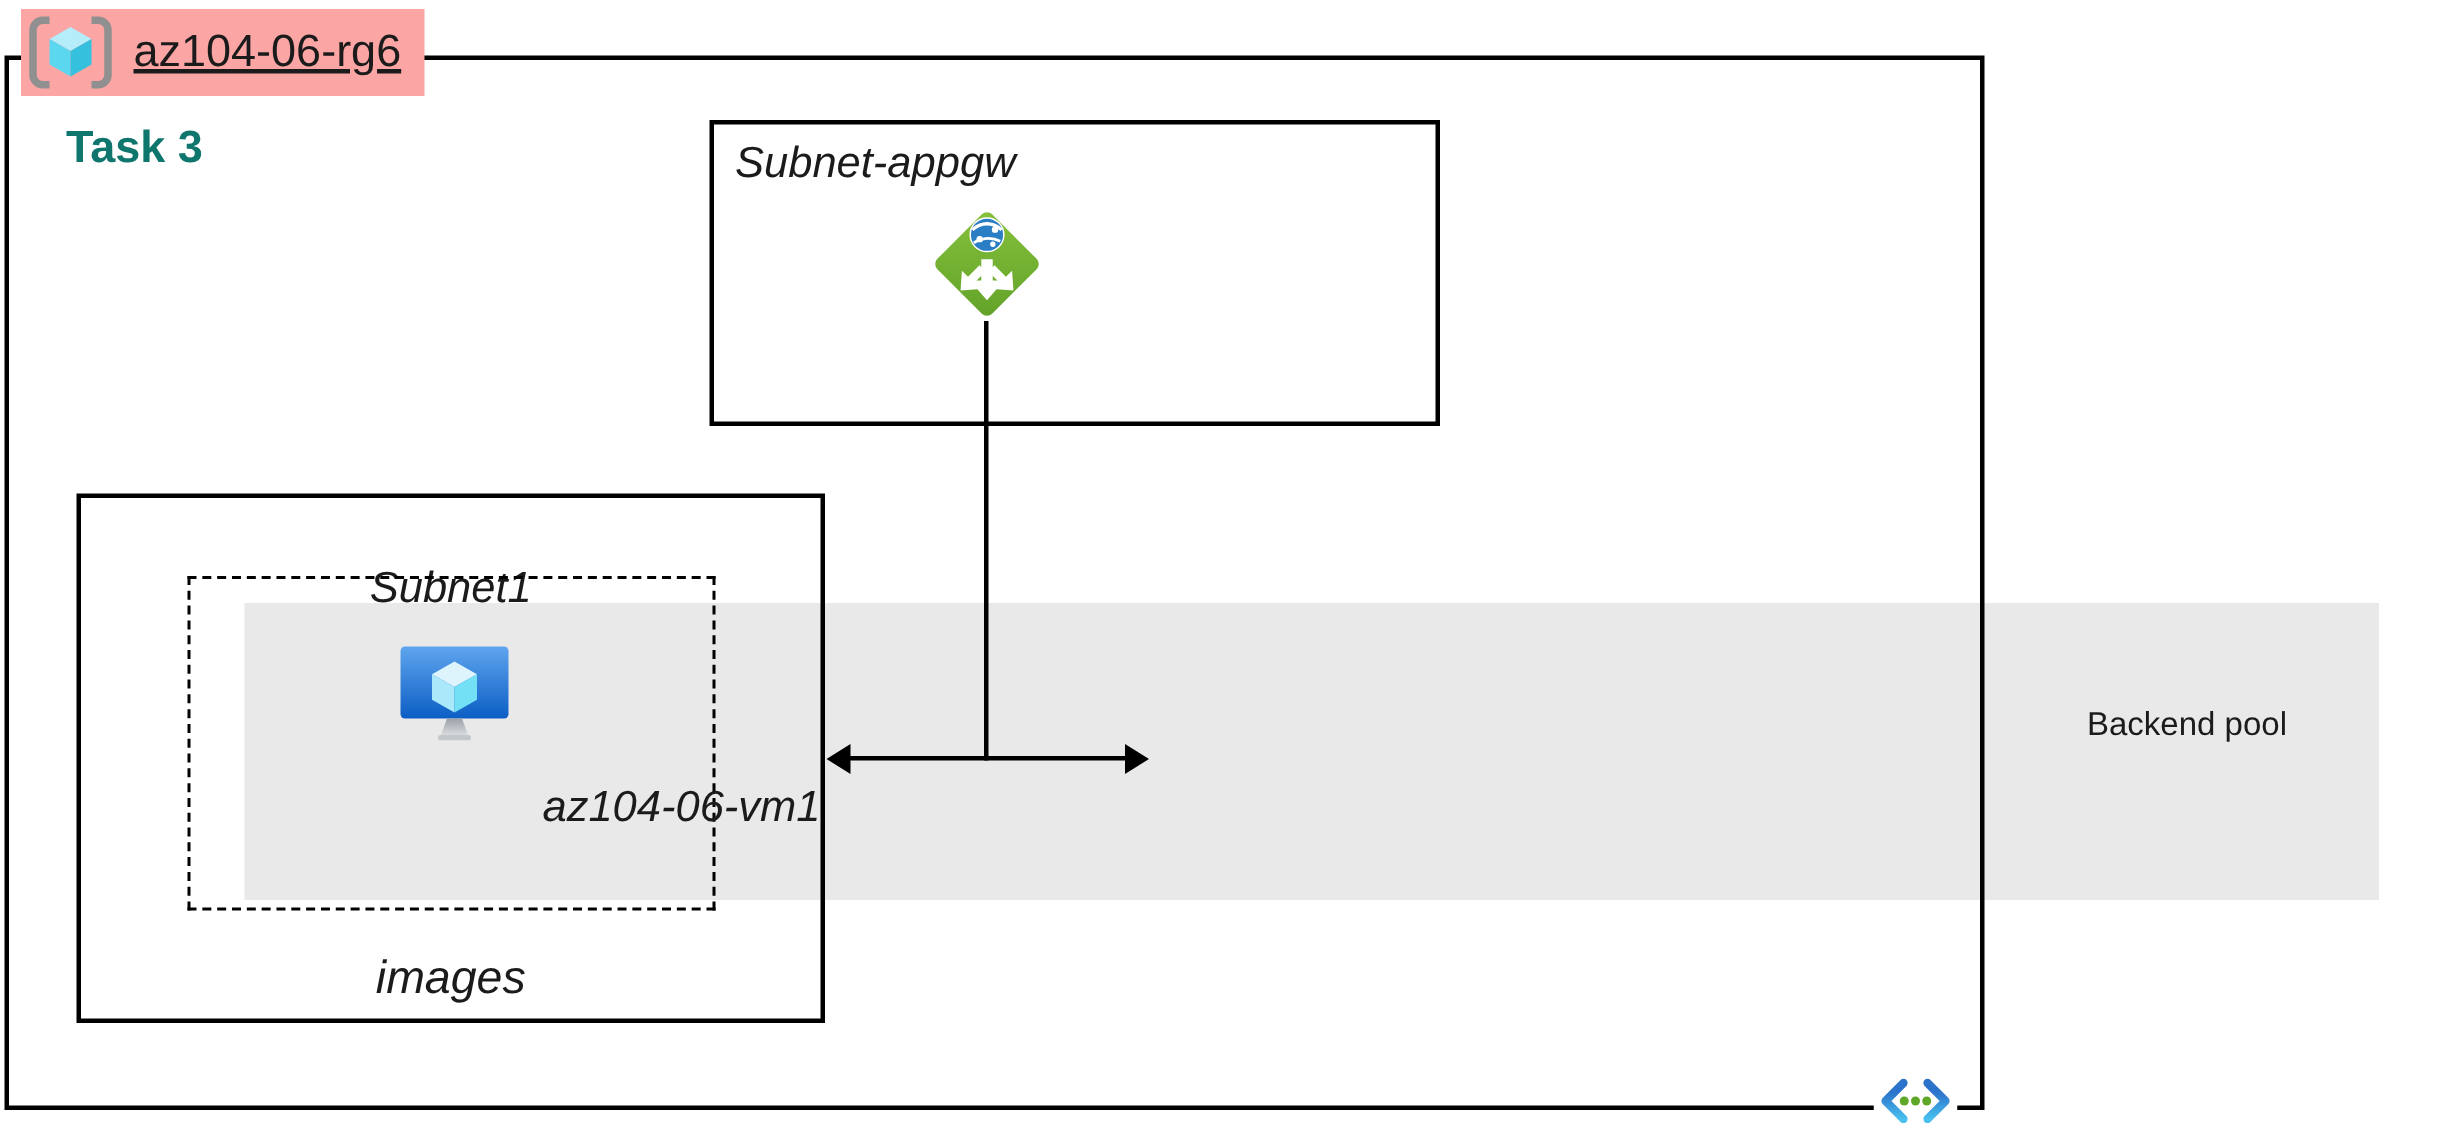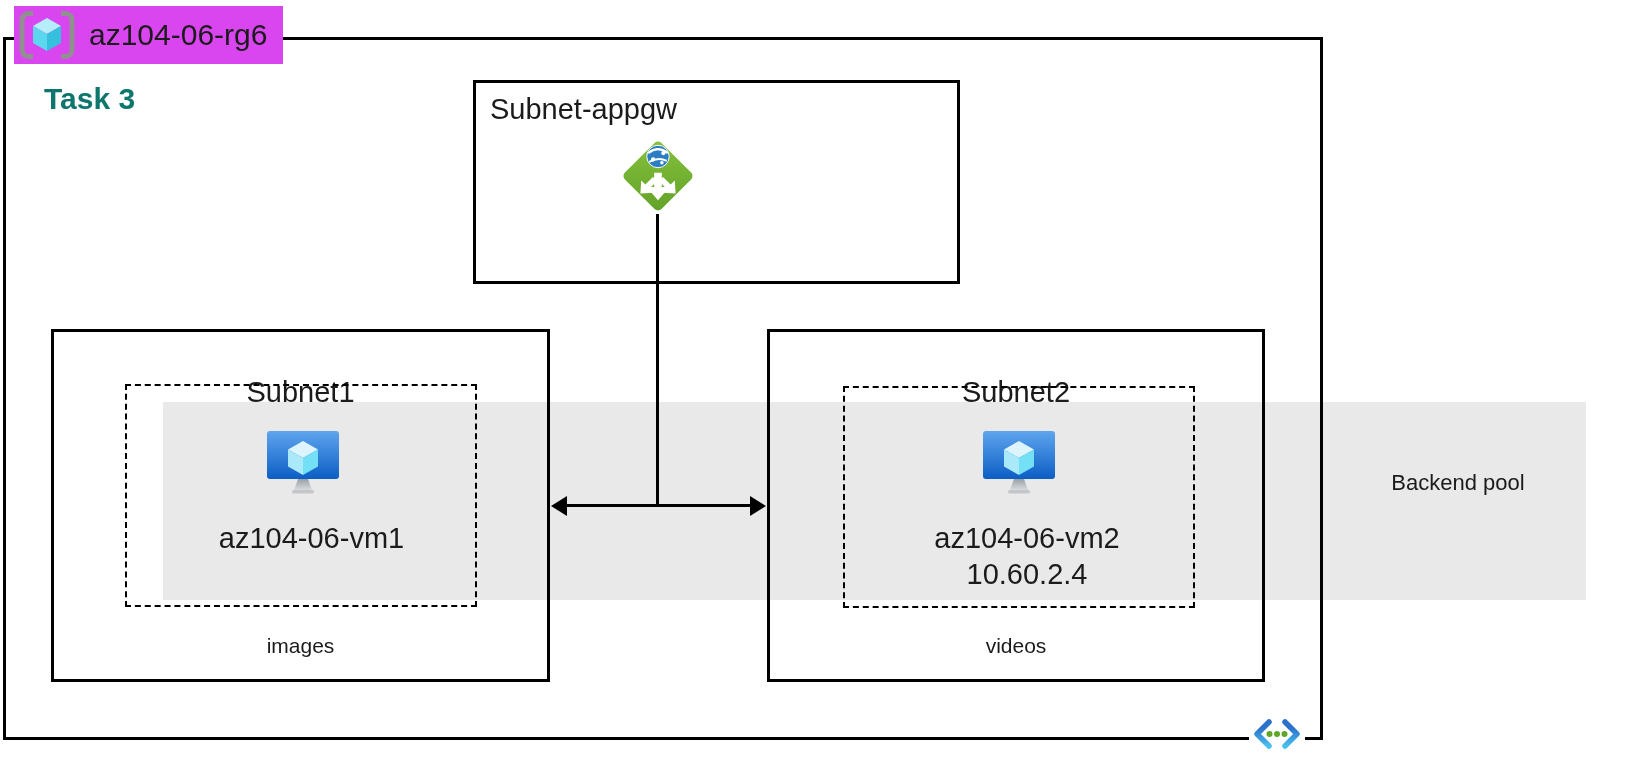--- a/index.html
+++ b/index.html
@@ -13,29 +13,29 @@
     position: absolute; left: 163px; top: 402px; width: 1423px; height: 198px;
     background: #e9e9ea; z-index: 0;
   }
   .rg-box {
     position: absolute; left: 3px; top: 37px; width: 1314px; height: 697px;
     border: 3px solid #000; z-index: 1; background: transparent;
   }
   .rg-header {
     position: absolute; left: 14px; top: 6px; height: 58px; z-index: 4;
     display: flex; align-items: center; gap: 13px;
-    background: #d946ef; padding: 0 16px 0 4px;
+    background: #fca5a5; padding: 0 16px 0 4px; text-decoration: underline;
   }
   .rg-title { font-size: 30px; white-space: nowrap; }
   .task-label {
     position: absolute; left: 44px; top: 82px; z-index: 3;
     font-size: 30px; font-weight: bold; color: #0f766e;
   }
   .box {
-    position: absolute; border: 3px solid #000; background: transparent; z-index: 2;
+    position: absolute; border: 3px solid #000; background: transparent; z-index: 2; font-style: italic;
   }
   .appgw-box { left: 473px; top: 80px; width: 481px; height: 198px; }
   .subnet1-box { left: 51px;  top: 329px; width: 493px; height: 347px; }
   .subnet2-box { left: 767px; top: 329px; width: 492px; height: 347px; }
   .box-title-left {
     position: absolute; left: 14px; top: 10px; font-size: 29px; white-space: nowrap;
   }
   .box-title-center {
     position: absolute; left: 0; right: 0; top: 9px; text-align: center;
     font-size: 29px; white-space: nowrap; margin-top: 35px;
@@ -45,26 +45,26 @@
   }
   .s1-dashed { left: 71px; top: 52px; width: 348px; height: 219px; }
   .s2-dashed { left: 73px; top: 54px; width: 348px; height: 218px; }
   .appgw-icon { position: absolute; left: 619px; top: 137px; z-index: 3; }
   .appgw-text {
     position: absolute; left: 712px; top: 142px; z-index: 3;
     font-size: 29px; line-height: 38px; white-space: nowrap;
   }
   .vm-icon { position: absolute; left: 211px; top: 95px; }
   .vm-label {
-    position: absolute; left: 0; right: 0; top: 188px; text-align: center;
+    position: absolute; left: 0; right: 0; top: 188px; text-align: right;
     font-size: 29px; line-height: 36px; white-space: nowrap; padding-left: 22px;
   }
   .subnet-caption {
     position: absolute; left: 0; right: 0; top: 302px; text-align: center;
-    font-size: 21px; white-space: nowrap;
+    font-size: 31px; white-space: nowrap;
   }
   .backend-label {
     position: absolute; left: 1458px; top: 470px; transform: translateX(-50%);
     font-size: 22px; white-space: nowrap; z-index: 2;
   }
   .v-line {
     position: absolute; left: 656px; top: 214px; width: 3px; height: 293px;
     background: #000; z-index: 2;
   }
   .h-line {
@@ -169,39 +169,20 @@
         <polygon points="33,52 43,52 47,63 29,63" fill="url(#standGrad)"></polygon>
         <rect x="27" y="63" width="22" height="3.5" rx="1.75" fill="#c4c7ca"></rect>
       </svg>
     </span>
     <div class="vm-label">
       <div>az104-06-vm1</div>
     </div>
     <div class="subnet-caption">images</div>
   </div>
 
-  <div class="box subnet2-box">
-    <div class="box-title-center">Subnet2</div>
-    <div class="dashed-zone s2-dashed"></div>
-    <span class="vm-icon">
-      <svg width="76" height="68" viewBox="0 0 76 68">
-        <rect x="2" y="4" width="72" height="48" rx="3" fill="url(#vmGrad)"></rect>
-        <polygon points="38,14 53,22.5 38,31 23,22.5" fill="#ddf4fd"></polygon>
-        <polygon points="23,22.5 38,31 38,48 23,39.5" fill="#a9e9fa"></polygon>
-        <polygon points="53,22.5 38,31 38,48 53,39.5" fill="#73e0f6"></polygon>
-        <polygon points="33,52 43,52 47,63 29,63" fill="url(#standGrad)"></polygon>
-        <rect x="27" y="63" width="22" height="3.5" rx="1.75" fill="#c4c7ca"></rect>
-      </svg>
-    </span>
-    <div class="vm-label">
-      <div>az104-06-vm2</div>
-      <div>10.60.2.4</div>
-    </div>
-    <div class="subnet-caption">videos</div>
-  </div>
 
   <span class="vnet-icon">
     <svg width="56" height="40" viewBox="0 0 56 40">
       <rect x="0" y="0" width="56" height="40" fill="#fff"></rect>
       <path d="M20 8 L8 20 L20 32" fill="none" stroke="url(#vnetGrad)" stroke-width="5.5" stroke-linecap="round" stroke-linejoin="round"></path>
       <path d="M36 8 L48 20 L36 32" fill="none" stroke="url(#vnetGrad)" stroke-width="5.5" stroke-linecap="round" stroke-linejoin="round"></path>
       <circle cx="20.5" cy="20" r="3" fill="#5fa727"></circle>
       <circle cx="28" cy="20" r="3" fill="#5fa727"></circle>
       <circle cx="35.5" cy="20" r="3" fill="#5fa727"></circle>
     </svg>

